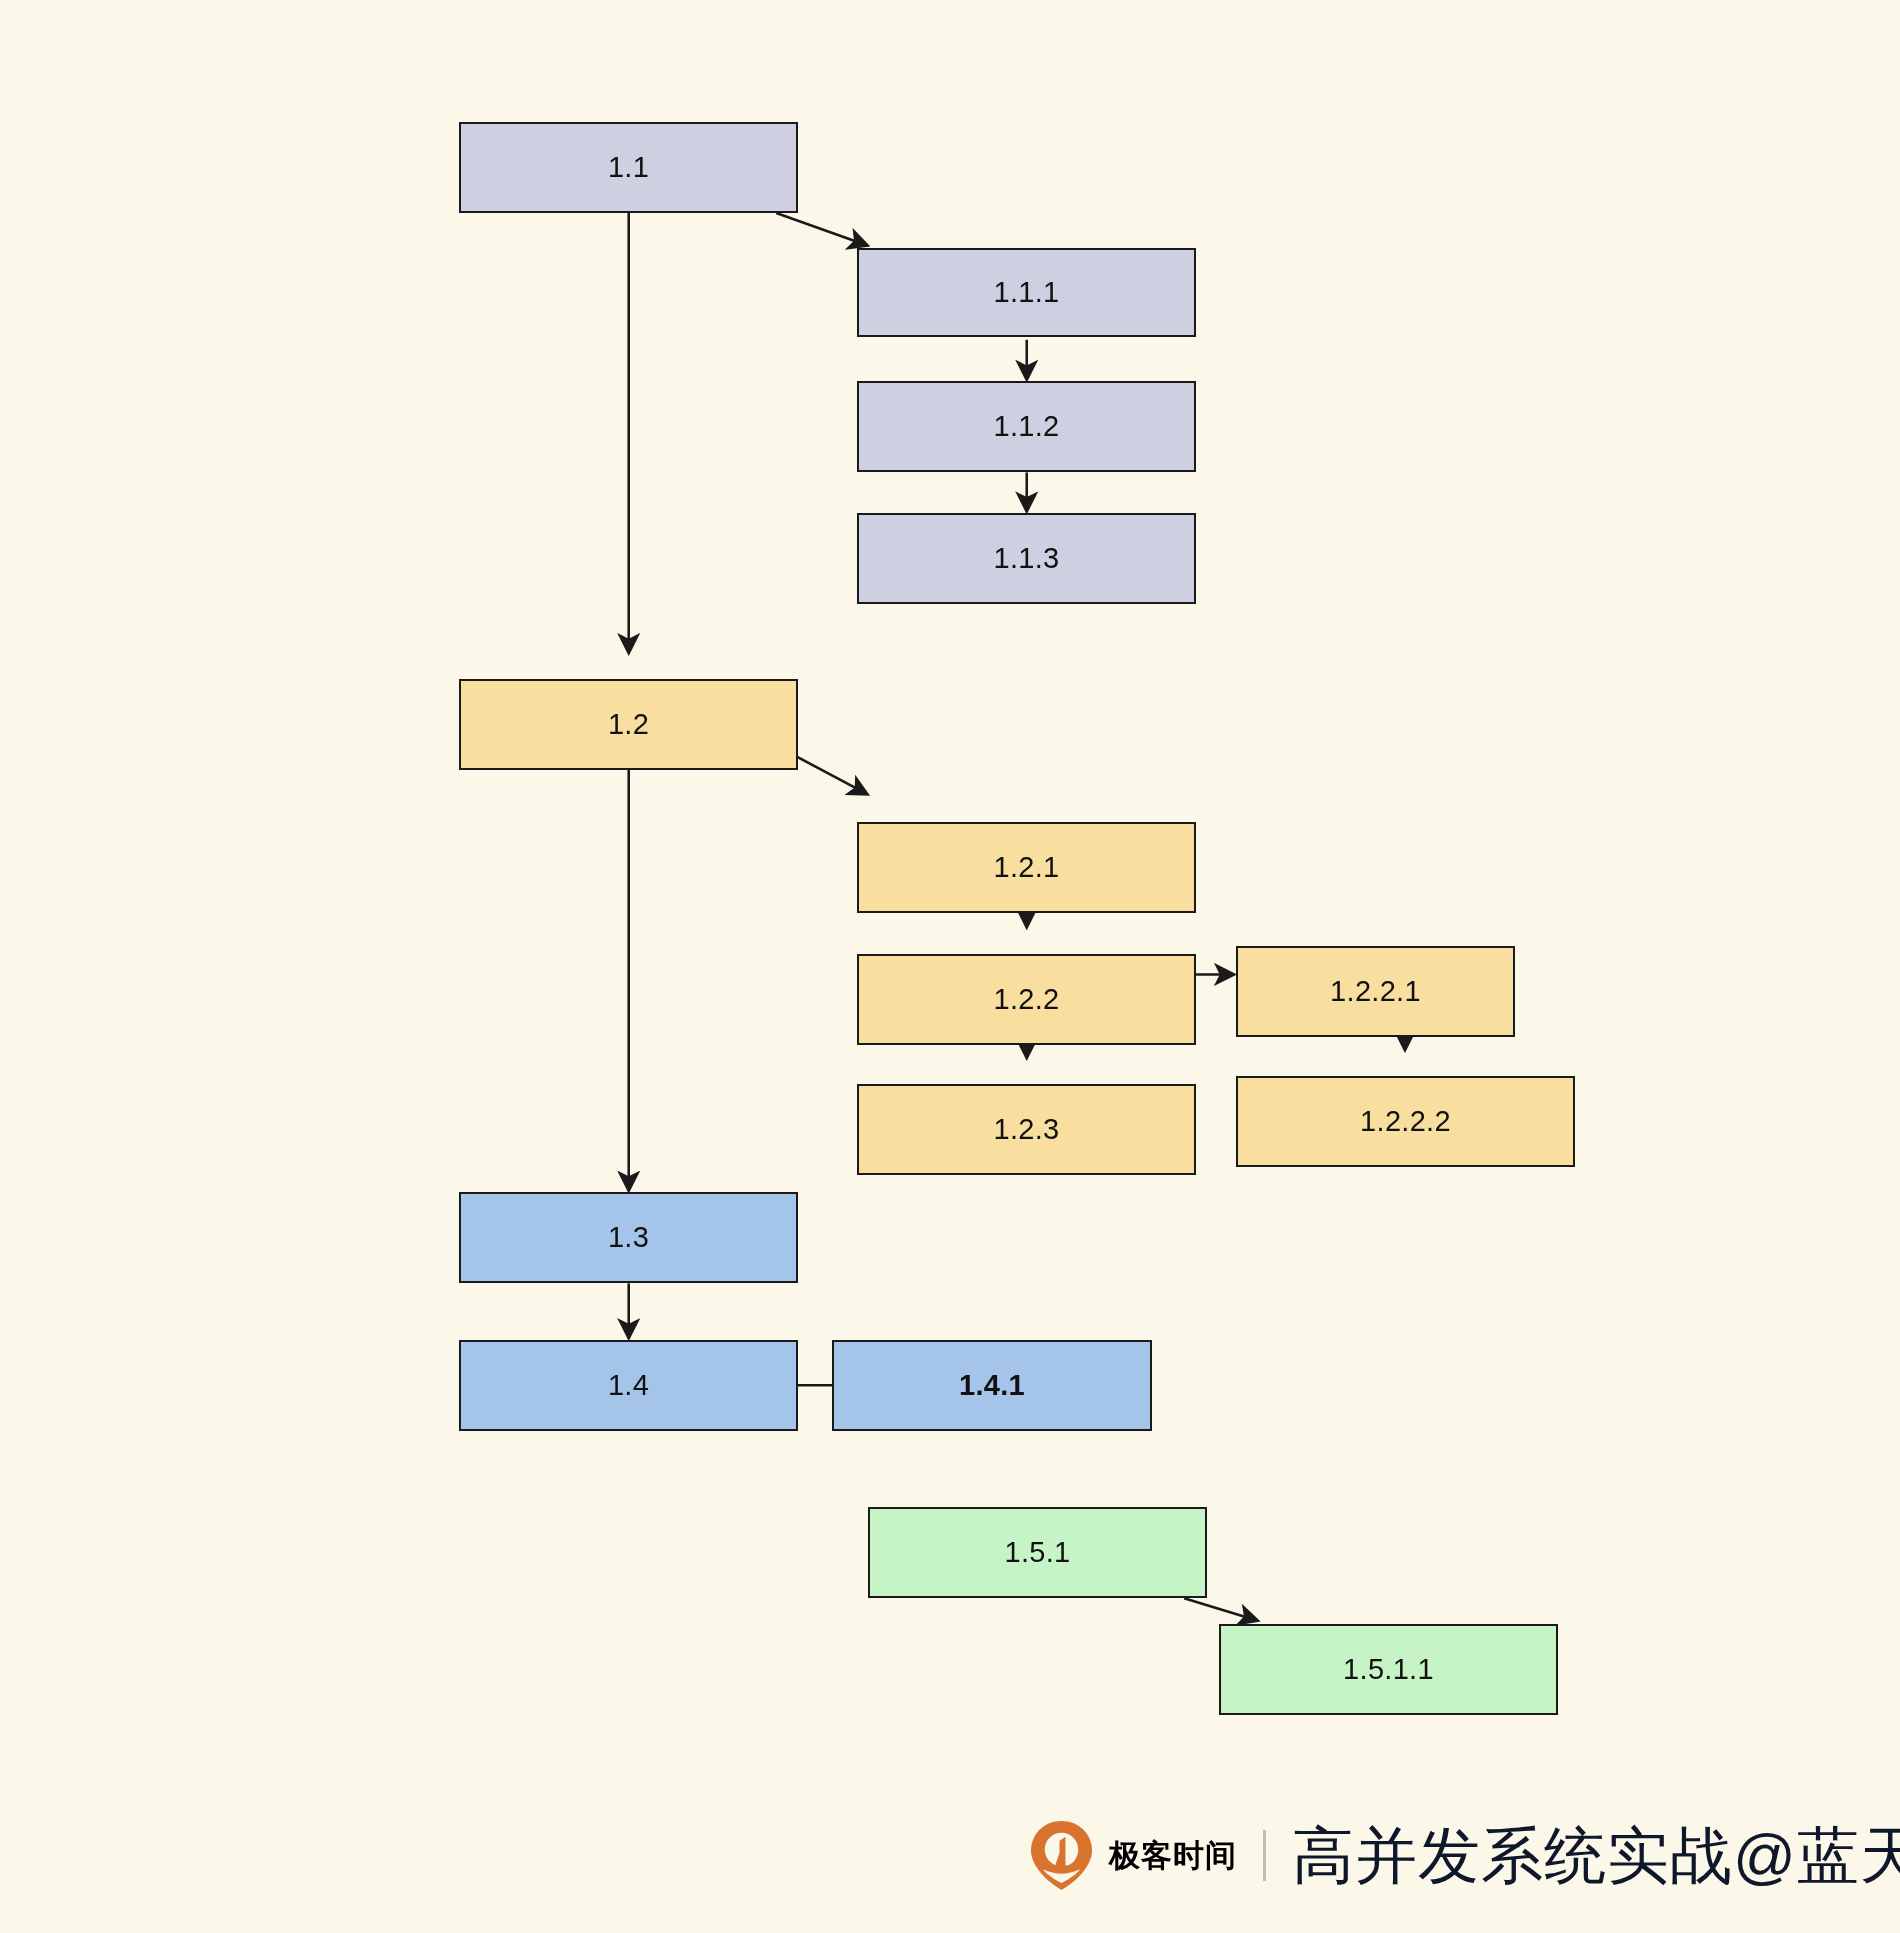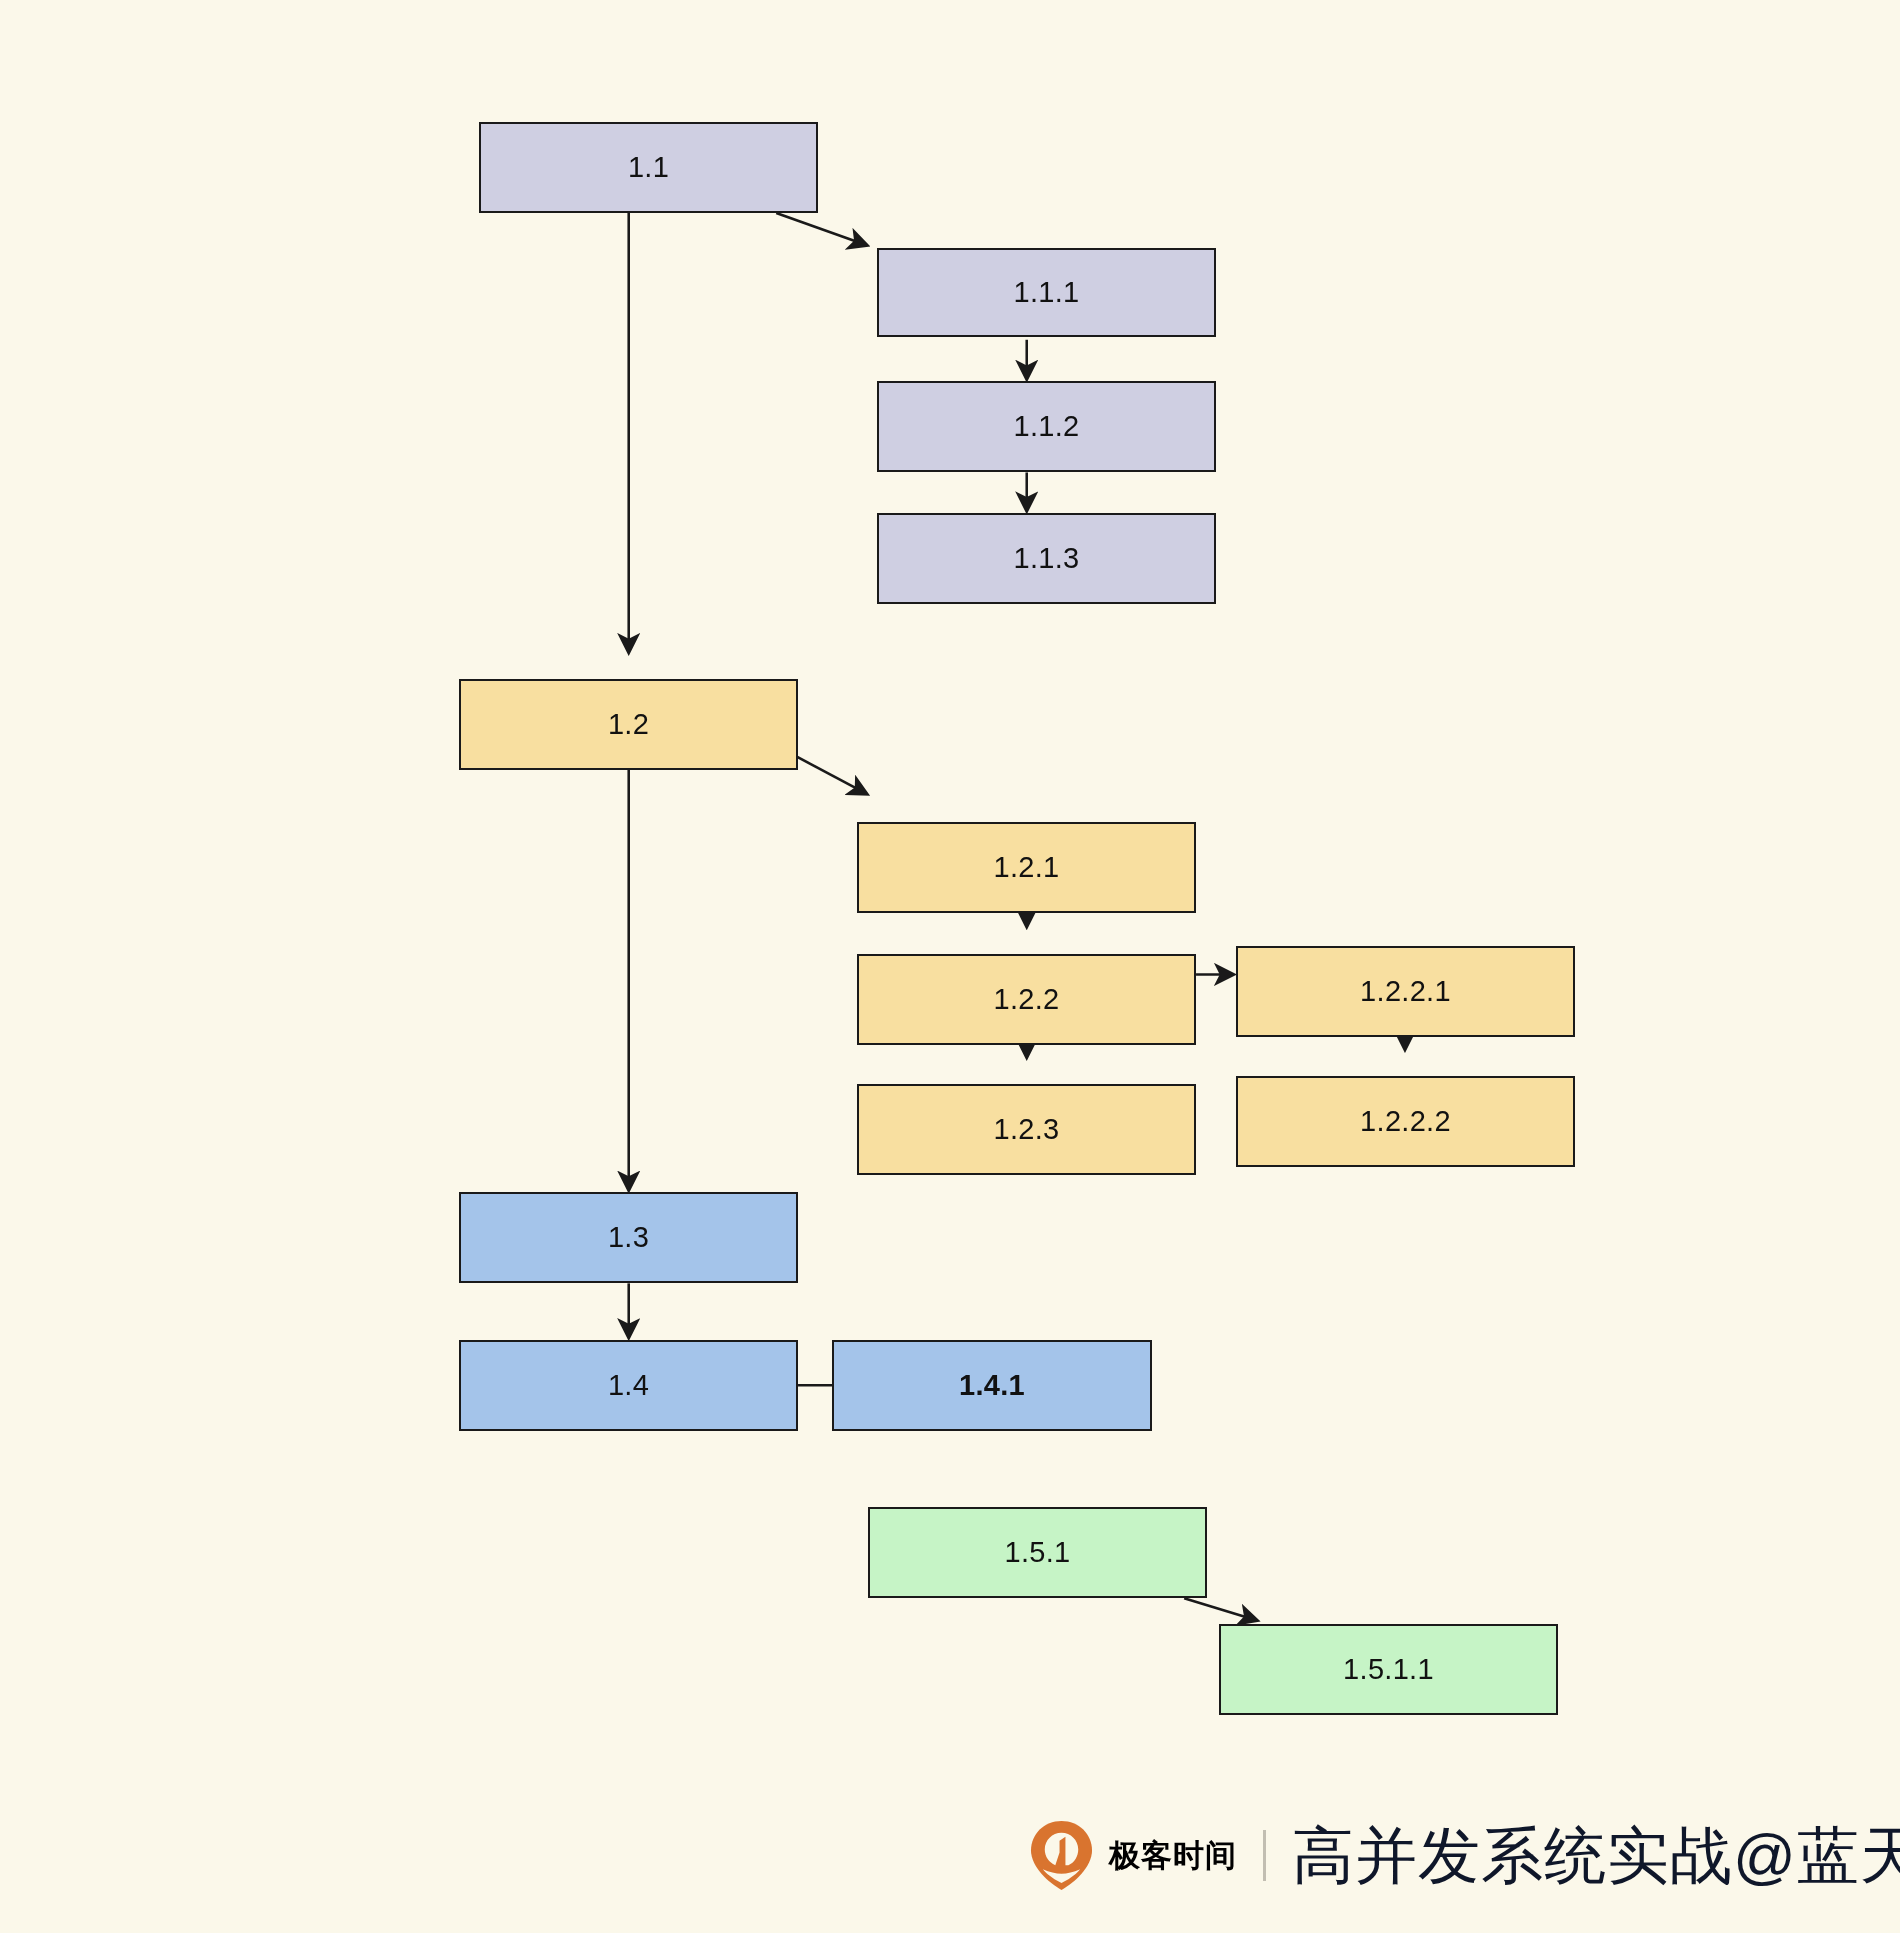--- a/index.html
+++ b/index.html
@@ -30,21 +30,21 @@
     box-sizing: border-box;
     border: 2.5px solid #1a1a1a;
     display: flex;
     align-items: center;
     justify-content: center;
     font-size: 29px;
     color: #111111;
     letter-spacing: 0.3px;
     line-height: 1;
   }
-  .fill-purple { background: #cfcfe2; margin-left: 20px; }
+  .fill-purple { background: #cfcfe2; }
   .fill-yellow { background: #f8dfa0; margin-top: 25px; }
   .fill-blue   { background: #a4c4ea; }
   .fill-green  { background: #c6f4c6; }
 
   
   #watermark {
     position: absolute;
     left: 1030px;
     top: 1810px;
     display: flex;
@@ -137,21 +137,21 @@
       </div>
       <div class="node fill-yellow" style="left: 857px; top: 797px; width: 339px; height: 91px;">
         <span>1.2.1</span>
       </div>
       <div class="node fill-yellow" style="left: 857px; top: 929px; width: 339px; height: 91px;">
         <span>1.2.2</span>
       </div>
       <div class="node fill-yellow" style="left: 857px; top: 1059px; width: 339px; height: 91px;">
         <span>1.2.3</span>
       </div>
-      <div class="node fill-yellow" style="left: 1236px; top: 921px; width: 339px; height: 91px;">
+      <div class="node fill-yellow" style="left: 1236px; top: 921px; width: 279px; height: 91px;">
         <span>1.2.2.1</span>
       </div>
       <div class="node fill-yellow" style="left: 1236px; top: 1051px; width: 339px; height: 91px;">
         <span>1.2.2.2</span>
       </div>
       <div class="node fill-blue" style="left: 459px; top: 1192px; width: 339px; height: 91px;">
         <span>1.3</span>
       </div>
       <div class="node fill-blue" style="left: 459px; top: 1340px; width: 339px; height: 91px;">
         <span>1.4</span>

